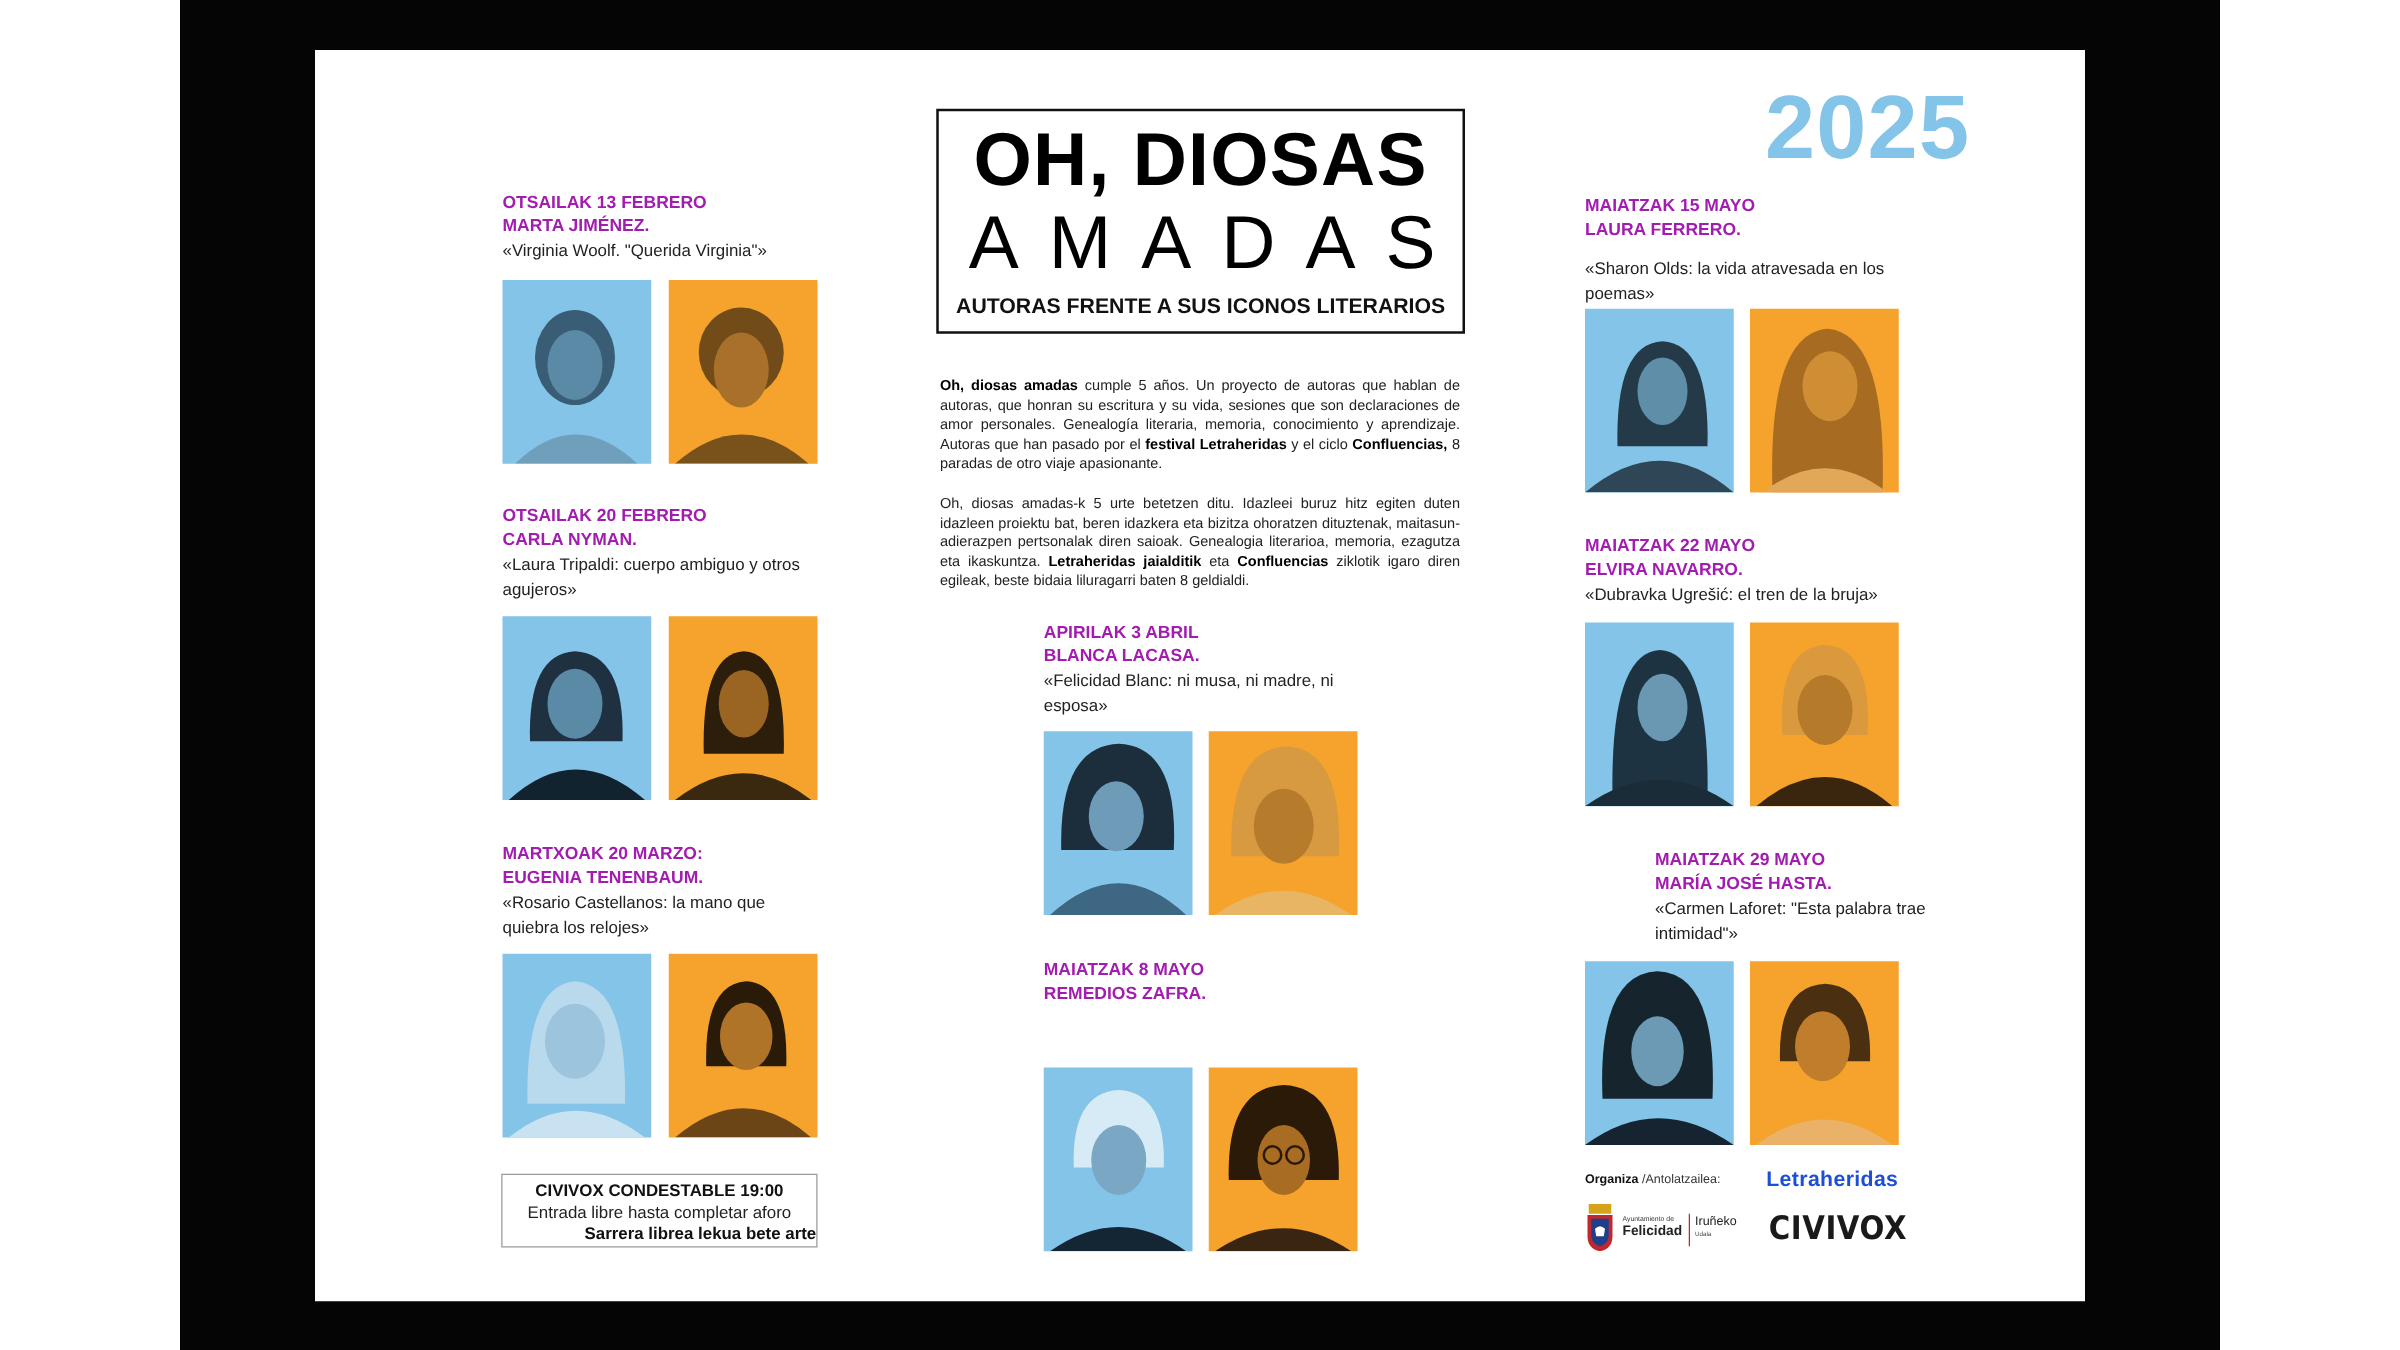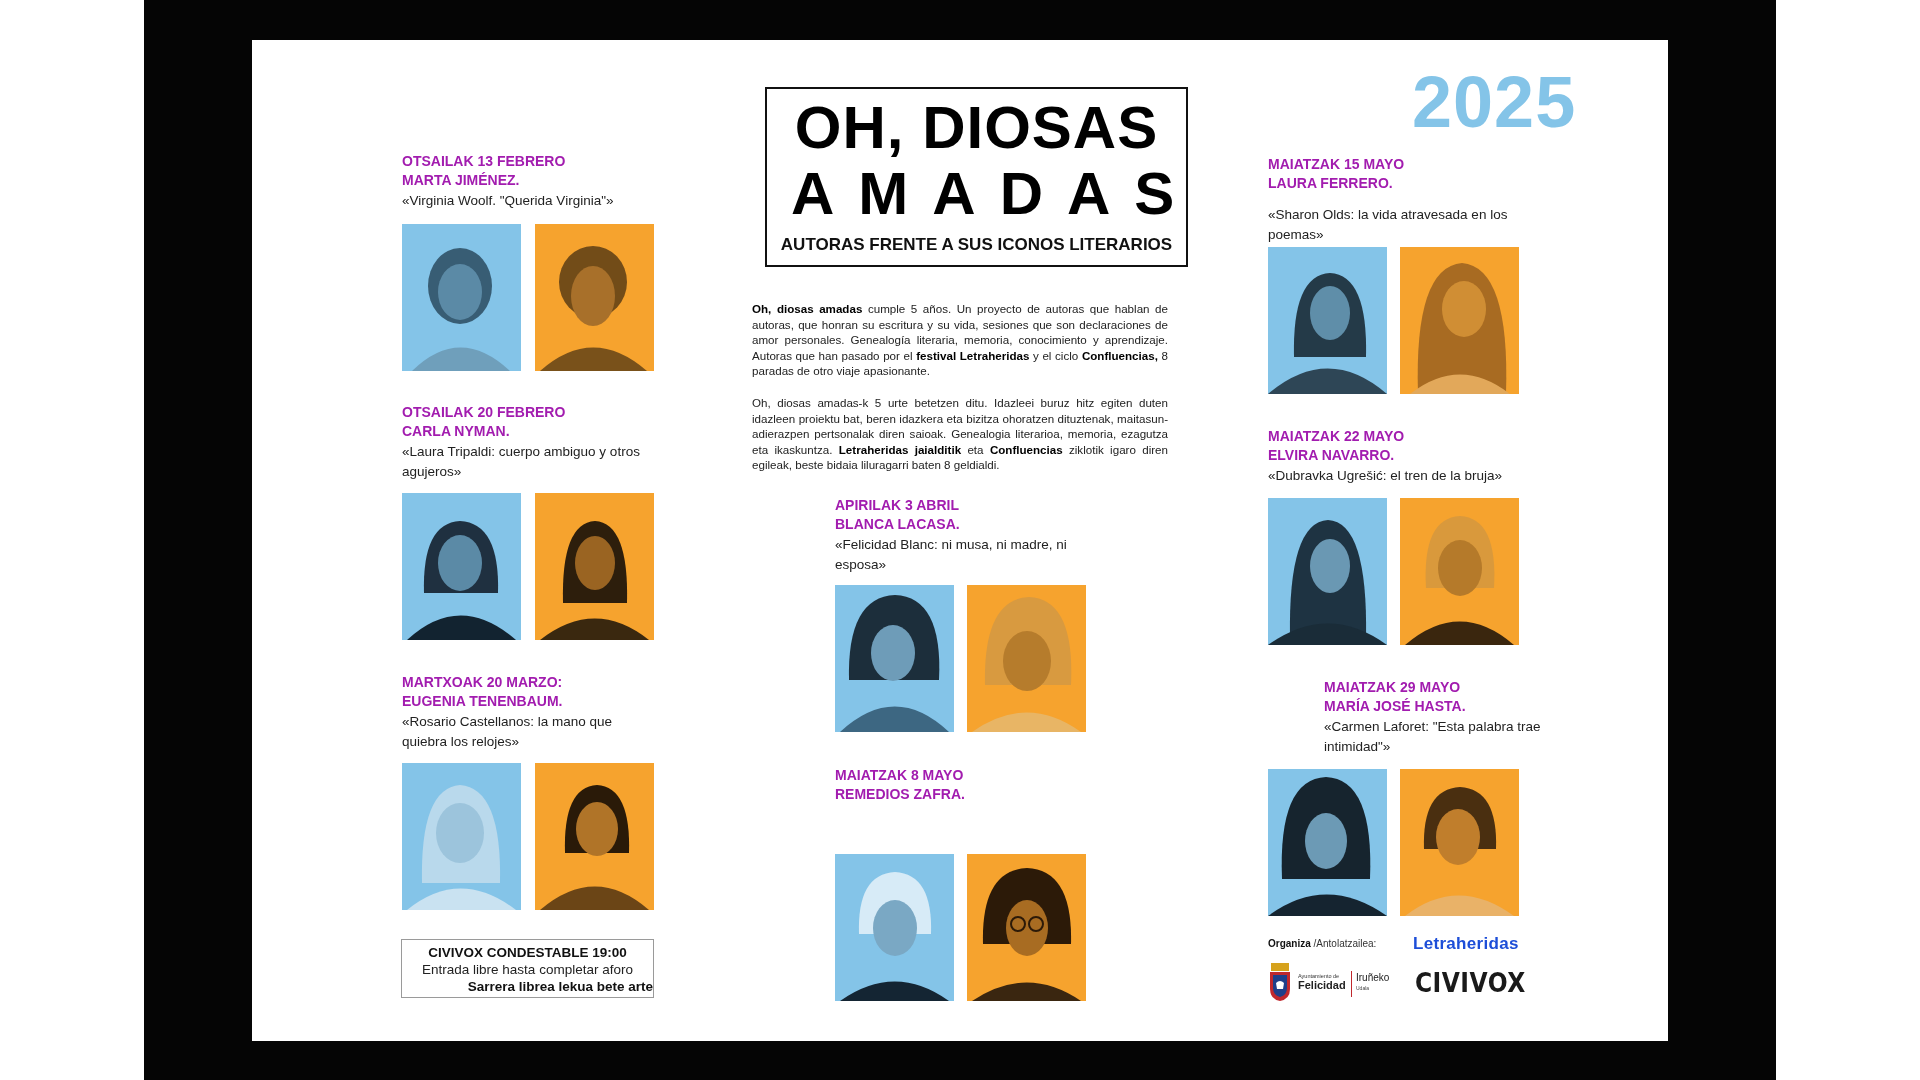--- a/index.html
+++ b/index.html
@@ -6,24 +6,24 @@
   body {
     width: 1920px; height: 1080px; background: #ffffff; position: relative; overflow: hidden;
     font-family: "Liberation Sans", "DejaVu Sans", sans-serif; color: #1a1a1a;
   }
   .frame { position: absolute; left: 144px; top: 0; width: 1632px; height: 1080px; background: #050505; }
   .page { position: absolute; left: 252px; top: 40px; width: 1416px; height: 1001px; background: #ffffff; }
   .abs { position: absolute; }
 
   .title-box {
     position: absolute; left: 749px; top: 87px; width: 419px; height: 176px;
-    border: 2.5px solid #111; box-sizing: content-box; text-align: center; margin-left: 16px;
+    border: 2.5px solid #111; box-sizing: content-box; text-align: center;
   }
   .title-l1 { position: absolute; left: 0; right: 0; top: 8px; font-size: 60px; font-weight: 700; letter-spacing: 1px; line-height: 62px; color: #000; }
-  .title-l2 { position: absolute; left: 0; right: 0; top: 74px; font-size: 60px; font-weight: 700; letter-spacing: 24px; padding-left: 24px; line-height: 62px; color: #000; }
+  .title-l2 { position: absolute; left: 0; right: 0; top: 74px; font-size: 60px; font-weight: 400; letter-spacing: 24px; padding-left: 24px; line-height: 62px; color: #000; }
   .title-sub { position: absolute; left: 0; right: 0; top: 146px; font-size: 17px; font-weight: 700; line-height: 20px; color: #111; }
 
   .year { position: absolute; left: 1412px; top: 62px; font-size: 72px; font-weight: 700; color: #84C4E8; letter-spacing: 1px; line-height: 80px; }
 
   .para { position: absolute; left: 752px; width: 416px; font-size: 11.6px; line-height: 15.6px; text-align: justify; color: #222; }
   .para b { color: #000; }
 
   .event-date, .event-name { font-size: 14px; font-weight: 700; line-height: 19px; color: #a21caf; white-space: nowrap; }
   .event-topic { font-size: 13.5px; line-height: 19.5px; color: #222; margin-top: 1px; }
   .event { position: absolute; width: 250px; }

